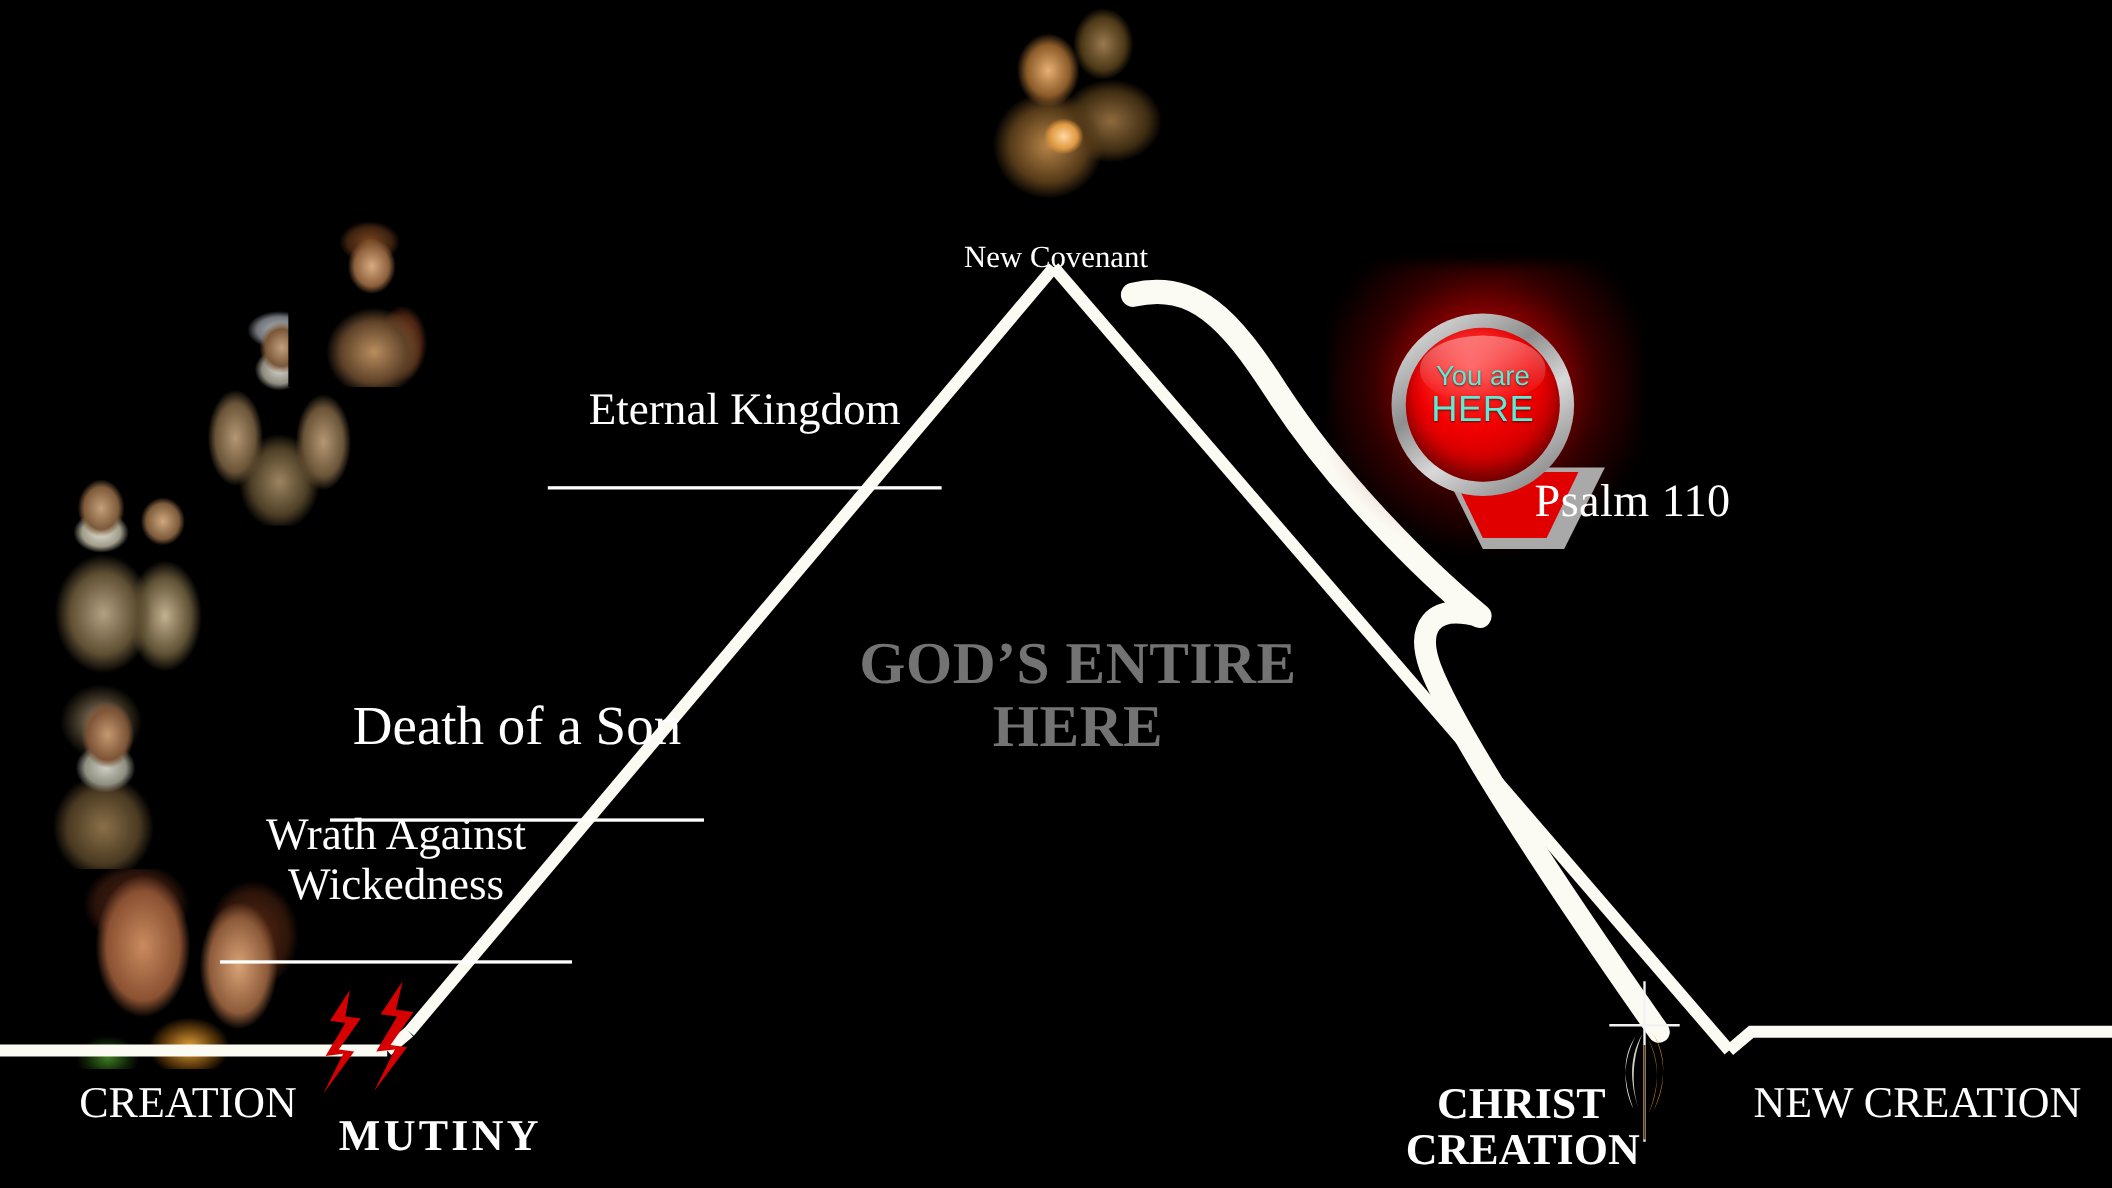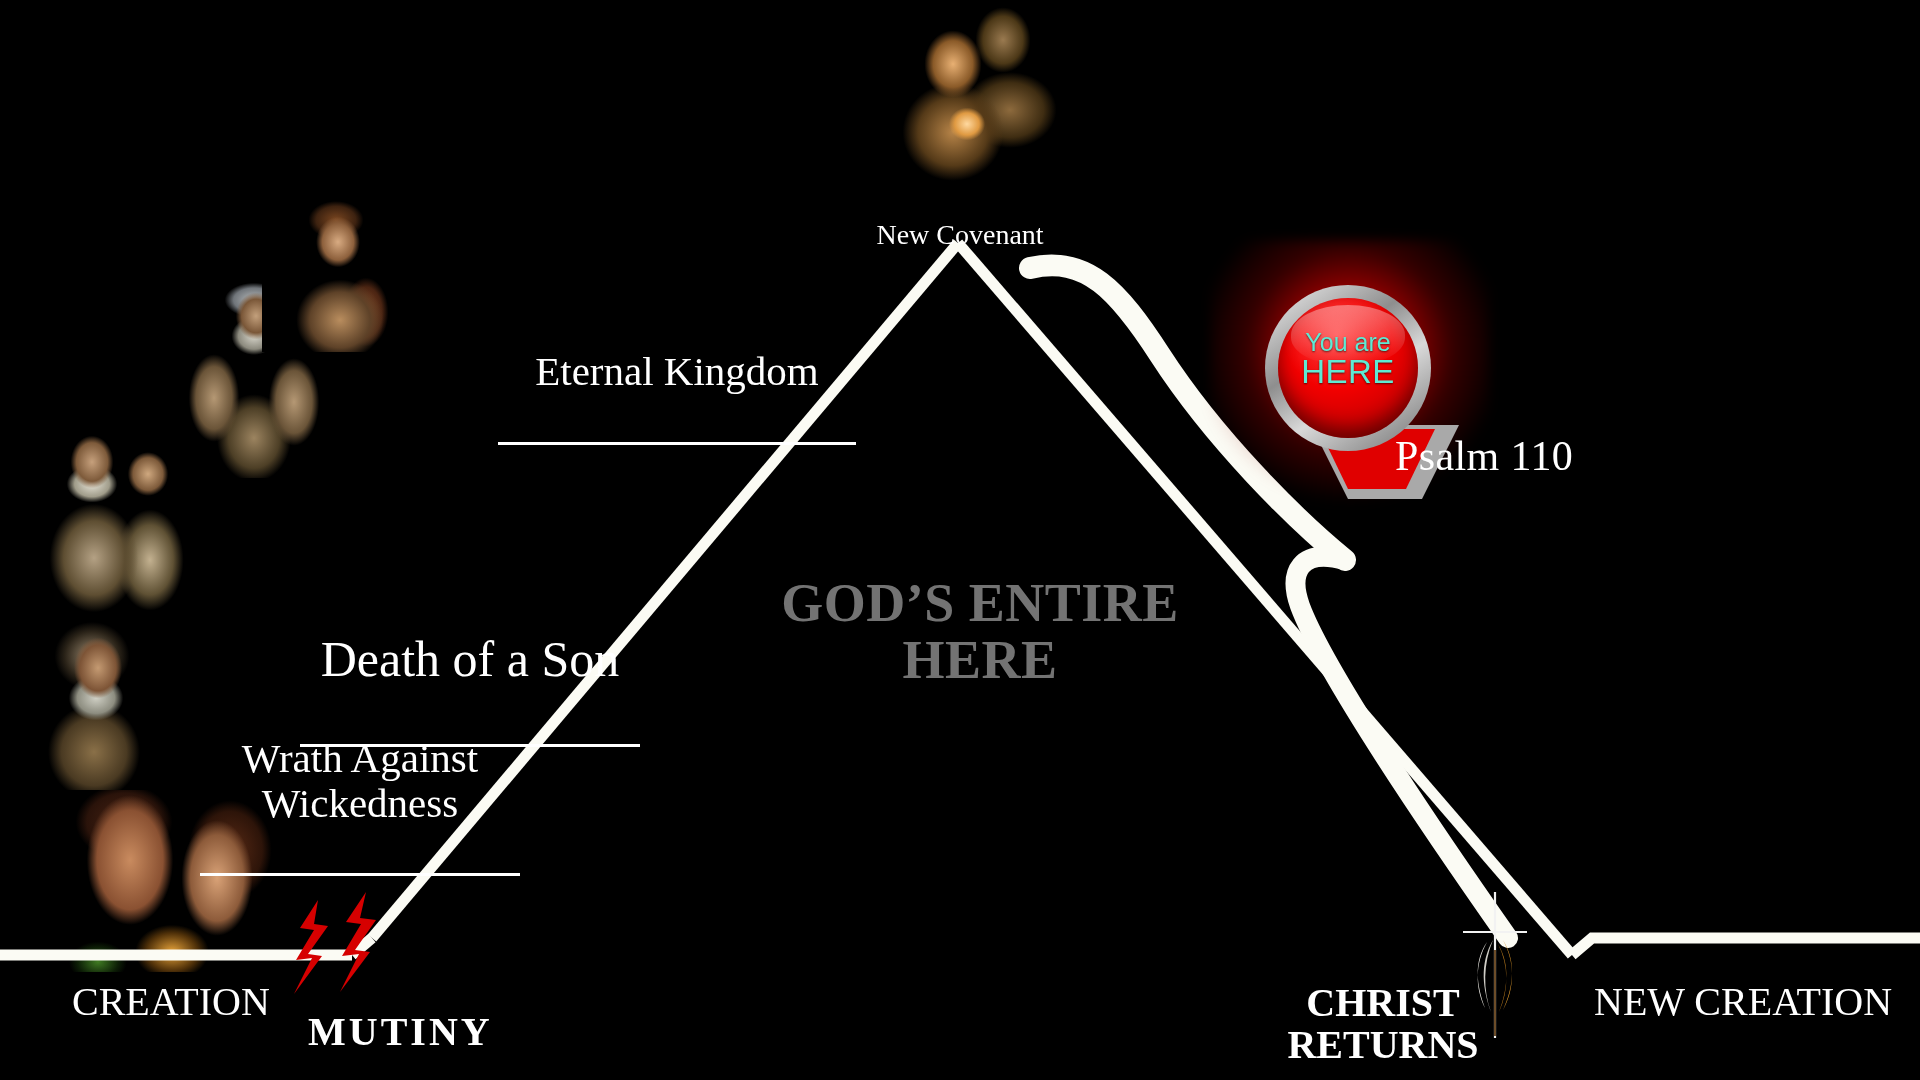--- a/index.html
+++ b/index.html
@@ -165,21 +165,21 @@
 Wickedness</div>
     <div class="rule"></div>
   </div>
 
 
   <div class="axis-lab" style="left:72px;top:978px;font-size:40px;">CREATION</div>
 
   <div class="axis-lab bold" style="left:308px;top:1008px;font-size:40px;letter-spacing:3px;">MUTINY</div>
 
   <div class="axis-lab bold" style="left:1278px;top:982px;width:210px;text-align:center;font-size:40px;line-height:1.04;white-space:pre-line;">CHRIST
-RETURNS</div>
+CREATION</div>
 
   <div class="axis-lab" style="left:1594px;top:978px;font-size:40px;">NEW CREATION</div>
 
   <div id="crossflame">
     <svg viewBox="0 0 80 150" width="80" height="150">
       <line x1="40" y1="2" x2="40" y2="148" stroke="#f2f2f2" stroke-width="2.2"></line>
       <line x1="8" y1="42" x2="72" y2="42" stroke="#f2f2f2" stroke-width="2.2"></line>
       <path d="M32,52 C18,72 22,96 30,118 C20,98 20,74 32,52 Z" fill="#e8e6e0"></path>
       <path d="M38,50 C24,74 28,100 36,122 C28,100 28,74 38,50 Z" fill="#cfcdc6"></path>
       <path d="M48,50 C62,72 58,98 48,120 C60,98 60,72 48,50 Z" fill="#d7942a"></path>

